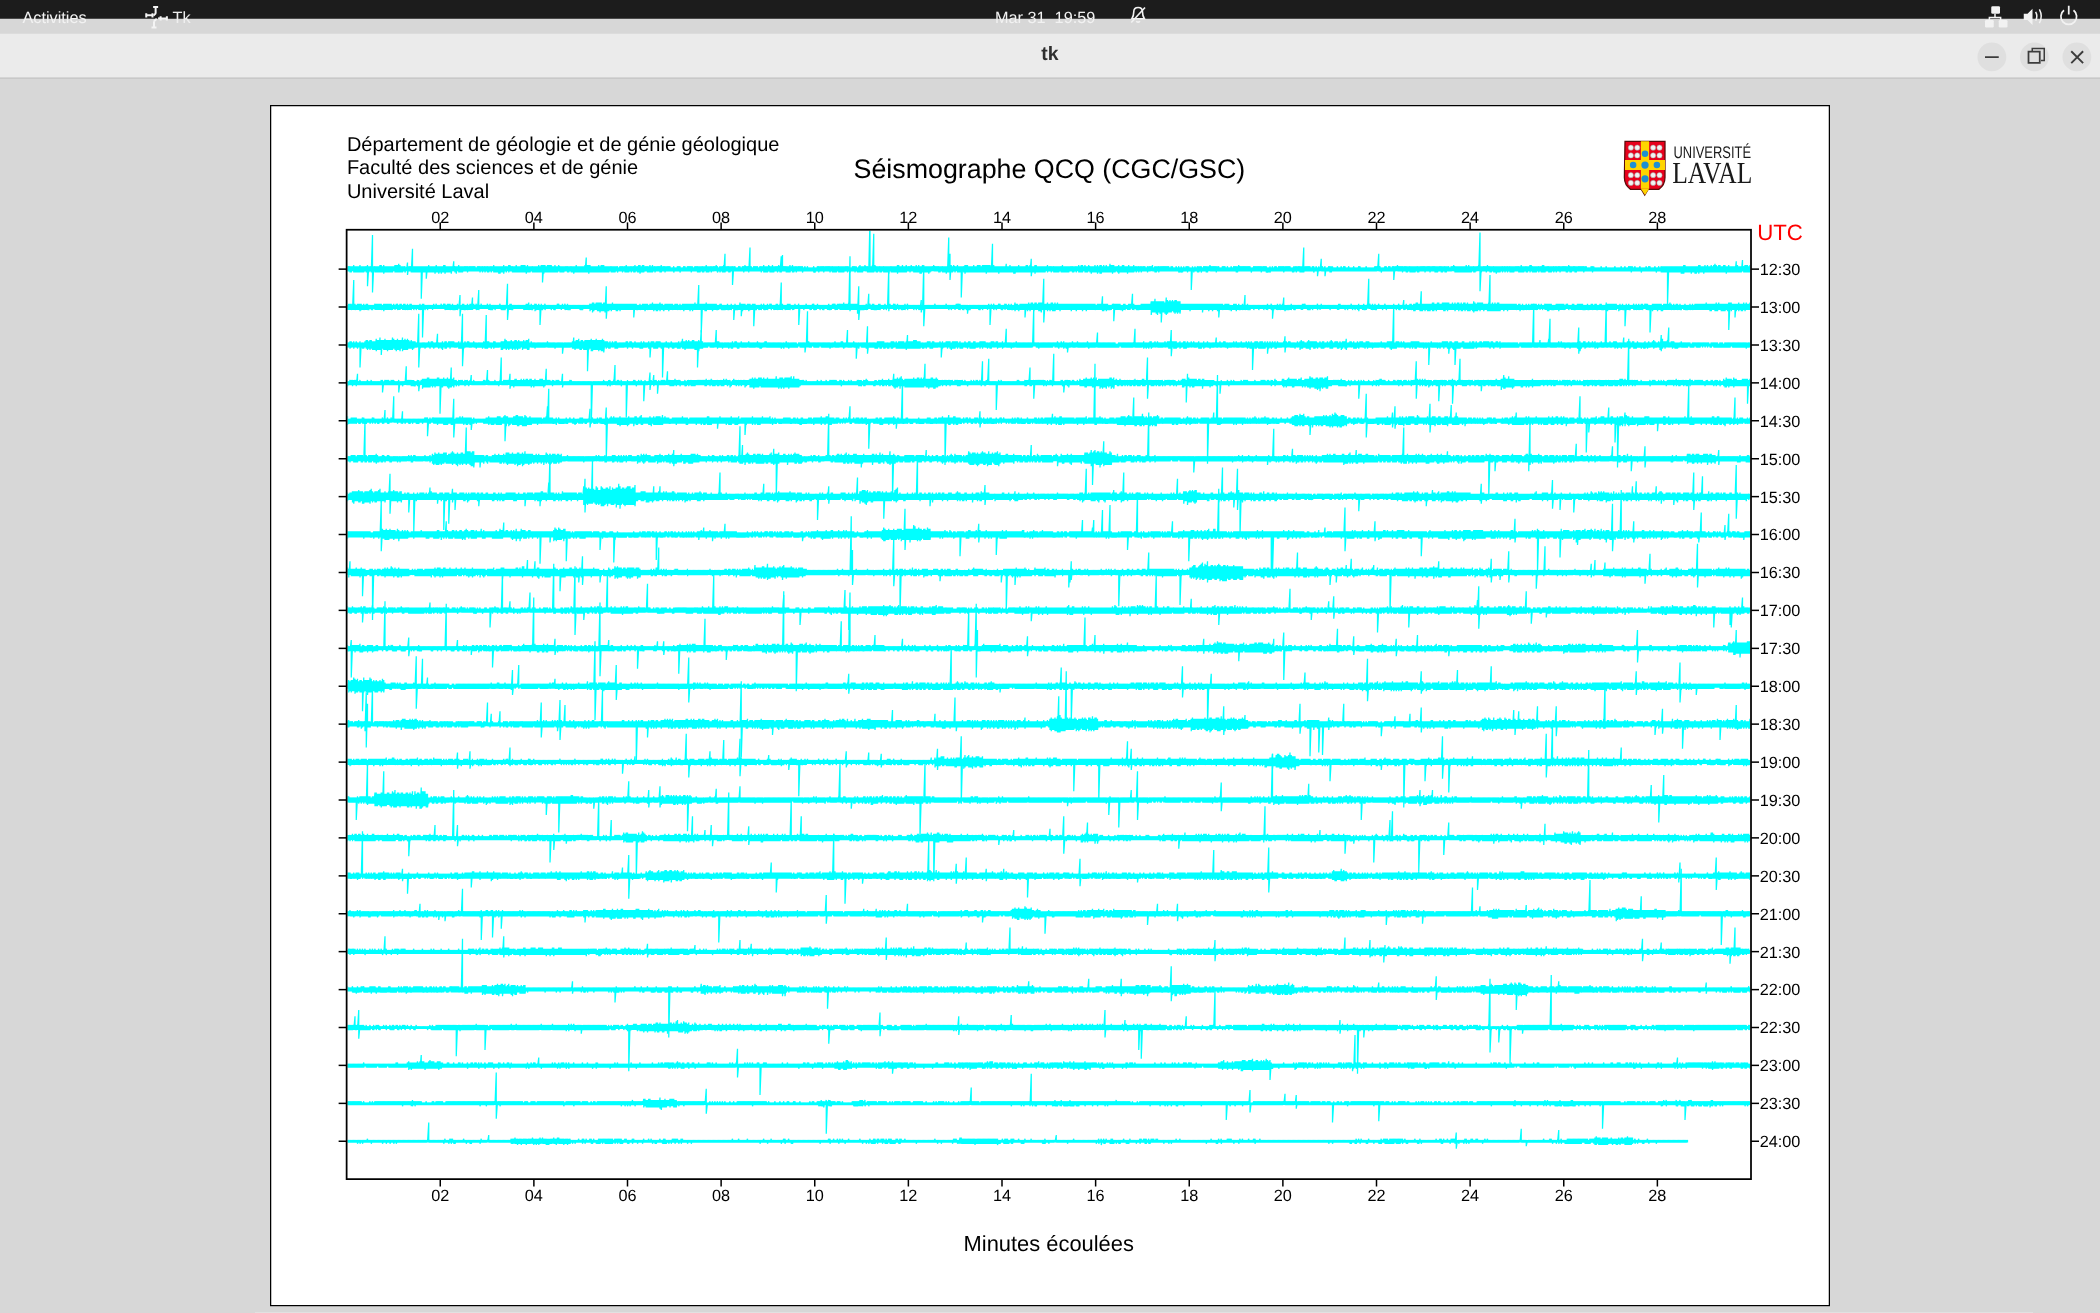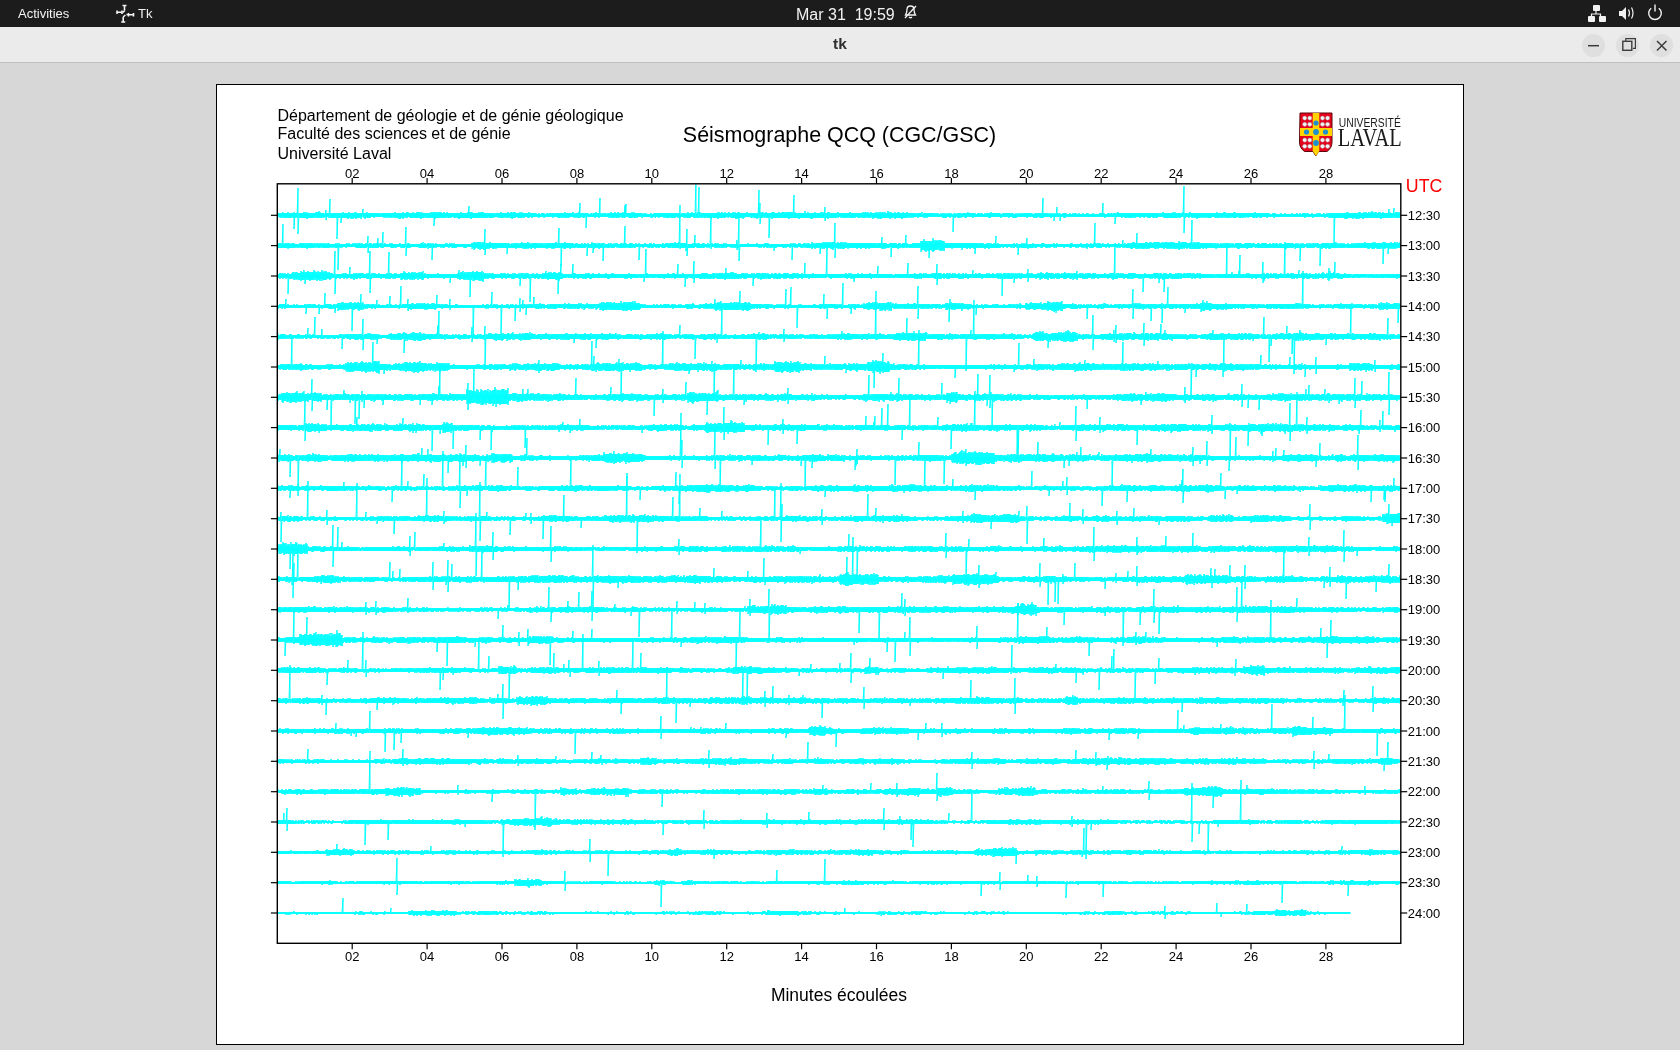--- a/index.html
+++ b/index.html
@@ -1,19 +1,19 @@
 <!DOCTYPE html>
 <html><head>
 <meta charset="utf-8">
 <style>
 * { margin:0; padding:0; box-sizing:border-box; }
 html,body { width:1680px; height:1050px; overflow:hidden; font-family:"Liberation Sans", sans-serif; background:#d7d7d7; }
-#topbar { position:absolute; top:0; left:0; width:1680px; height:27px; background:#1c1c1c; color:#f2f2f2; }
+#topbar { position:absolute; top:0; left:0; width:1680px; height:15px; background:#1c1c1c; color:#f2f2f2; }
 #topbar .act { position:absolute; left:18px; top:6px; font-size:13px; }
-#topbar .clock { position:absolute; left:796px; top:6px; font-size:16px; }
+#topbar .clock { position:absolute; left:796px; top:6px; font-size:13px; }
 #titlebar { position:absolute; top:27px; left:0; width:1680px; height:36px; background:#ebebeb; border-bottom:1px solid #bfbfbf; }
 #titlebar .t { position:absolute; top:8px; left:0; width:100%; text-align:center; font-size:15.5px; font-weight:bold; color:#2f2f2f; }
 .wbtn { position:absolute; top:34px; width:23px; height:23px; border-radius:50%; background:#dfdfdf; }
 #panel { position:absolute; left:215.7px; top:83.7px; width:1248.6px; height:961.3px; background:#ffffff; border:1.6px solid #000; }
 #ov { position:absolute; top:0; left:0; width:1680px; height:1050px; }
 </style>
 </head>
 <body>
 <div id="panel"></div>
 <svg id="ov" viewBox="0 0 1680 1050">

